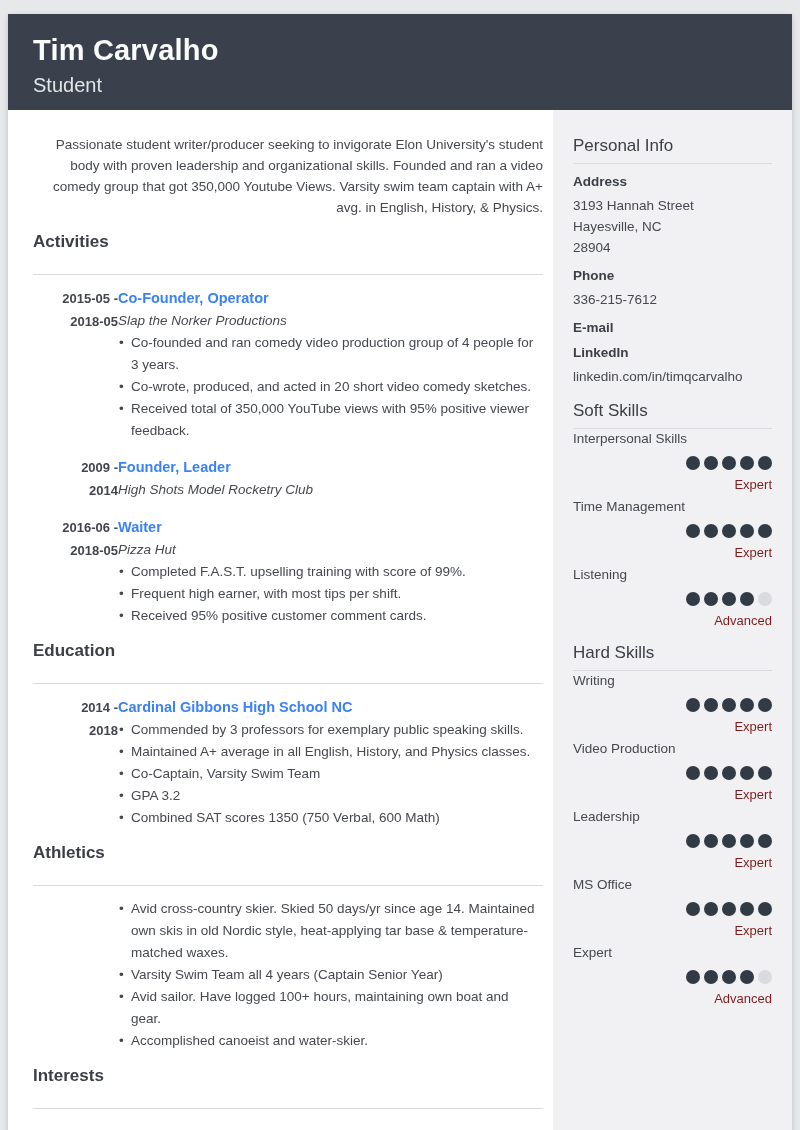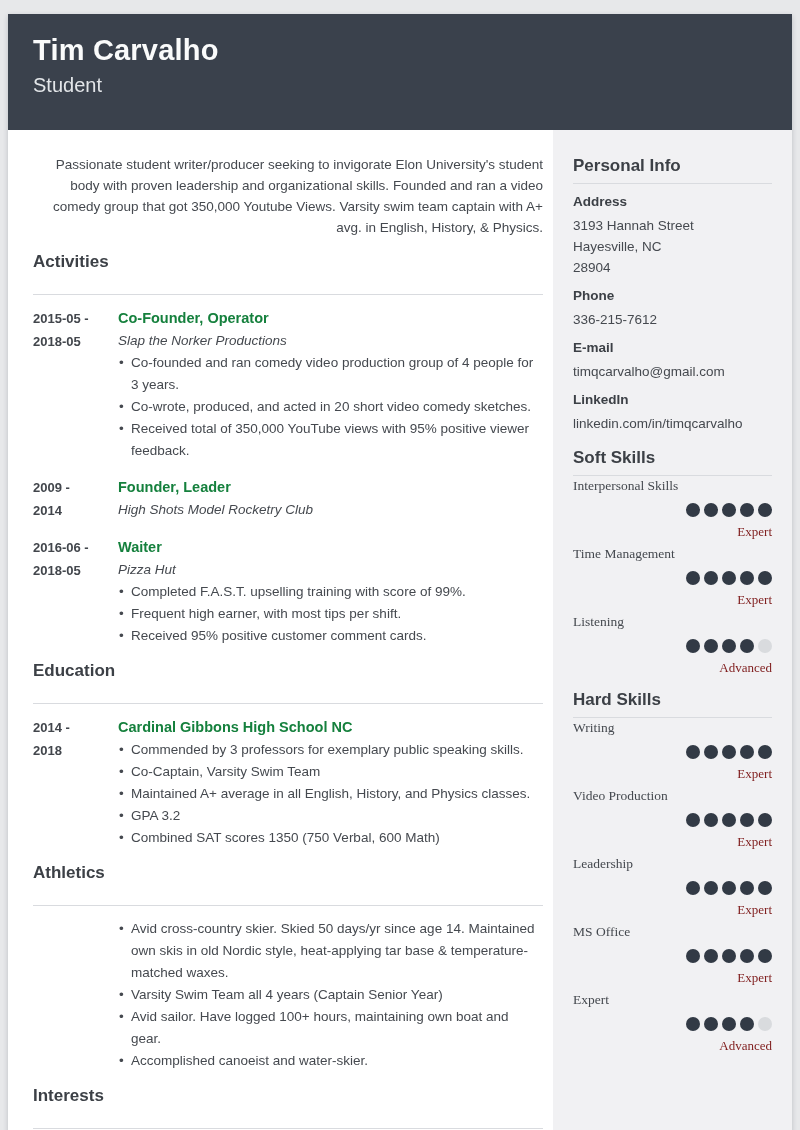--- a/index.html
+++ b/index.html
@@ -11,21 +11,21 @@
     color: #42464d;
   }
   .sheet {
     width: 784px;
     margin: 14px 8px 18px 8px;
     box-shadow: 0 2px 5px rgba(40,45,55,.22);
     background: #ffffff;
   }
   
   .hdr {
-    height: 116px;
+    height: 96px;
     background: #3a414c;
     padding: 18px 25px 0 25px;
   }
   .hdr h1 {
     color: #fafbfb;
     font-size: 29px;
     font-weight: 700;
     letter-spacing: .2px;
     line-height: 36px;
   }
@@ -54,45 +54,45 @@
     font-size: 17px;
     font-weight: 700;
     color: #3c4046;
     margin-top: 14px;
     padding-bottom: 22px;
     border-bottom: 1px solid #d9dbdf;
     margin-bottom: 12px;
   }
   .entry { display: flex; margin-bottom: 14px; }
   .entry:last-child { margin-bottom: 0; }
-  .dates { flex: 0 0 85px; font-weight: 700; font-size: 13px; line-height: 23px; color: #42464c; }
+  .dates { flex: 0 0 85px; font-weight: 700; font-size: 13px; line-height: 23px; color: #42464c; text-align: right; }
   .ebody { flex: 1 1 auto; padding-right: 8px; }
-  .role { font-weight: 700; font-size: 14.5px; line-height: 23px; color: #15803d; }
+  .role { font-weight: 700; font-size: 14.5px; line-height: 23px; color: #3b82f6; }
   .org  { font-style: italic; line-height: 22px; color: #45494f; }
   ul.blts { list-style: none; }
   ul.blts li {
     position: relative;
     padding-left: 13px;
     line-height: 22px;
     color: #45494f;
   }
   ul.blts li::before { content: "\2022"; position: absolute; left: 1px; }
   
   .side-h {
     font-size: 17px;
-    font-weight: 700;
+    font-weight: 400;
     color: #3c4046;
     padding-bottom: 7px;
     border-bottom: 1px solid #d9dbdf;
   }
   .side-sec { margin-bottom: 2px; }
   .side-sec + .side-sec .side-h { margin-top: 14px; }
   .fld-label { font-weight: 700; margin-top: 10px; margin-bottom: 6px; color: #3c4046; }
   .fld-line { line-height: 21px; color: #45494f; }
-  .skill { margin-bottom: 4px; font-family: Liberation Serif, serif; }
+  .skill { margin-bottom: 4px; }
   .skill-name { line-height: 20px; margin-bottom: 7px; color: #45494f; }
   .dots { display: flex; justify-content: flex-end; gap: 4px; }
   .dot { width: 14px; height: 14px; border-radius: 50%; background: #d9dbde; }
   .dot.on { background: #323a45; }
   .skill-level { text-align: right; font-size: 13px; margin-top: 7px; line-height: 16px; color: #7f1d1d; }
 </style>
 </head>
 <body>
 
 <div class="sheet">
@@ -158,22 +158,22 @@
         <h2 class="sec-h">Education</h2>
         <div class="entry">
           <div class="dates">
             <div>2014 -</div>
             <div>2018</div>
           </div>
           <div class="ebody">
             <div class="role">Cardinal Gibbons High School NC</div>
             <ul class="blts">
               <li>Commended by 3 professors for exemplary public speaking skills.</li>
+              <li>Maintained A+ average in all English, History, and Physics classes.</li>
               <li>Co-Captain, Varsity Swim Team</li>
-              <li>Maintained A+ average in all English, History, and Physics classes.</li>
               <li>GPA 3.2</li>
               <li>Combined SAT scores 1350 (750 Verbal, 600 Math)</li>
             </ul>
           </div>
         </div>
       </section>
 
       <section>
         <h2 class="sec-h">Athletics</h2>
         <div class="entry">
@@ -208,21 +208,20 @@
           <div class="fld-line">28904</div>
         </div>
 
         <div>
           <div class="fld-label">Phone</div>
           <div class="fld-line">336-215-7612</div>
         </div>
 
         <div>
           <div class="fld-label">E-mail</div>
-          <div class="fld-line">timqcarvalho@gmail.com</div>
         </div>
 
         <div>
           <div class="fld-label">LinkedIn</div>
           <div class="fld-line">linkedin.com/in/timqcarvalho</div>
         </div>
       </section>
 
       <section class="side-sec">
         <h2 class="side-h">Soft Skills</h2>

